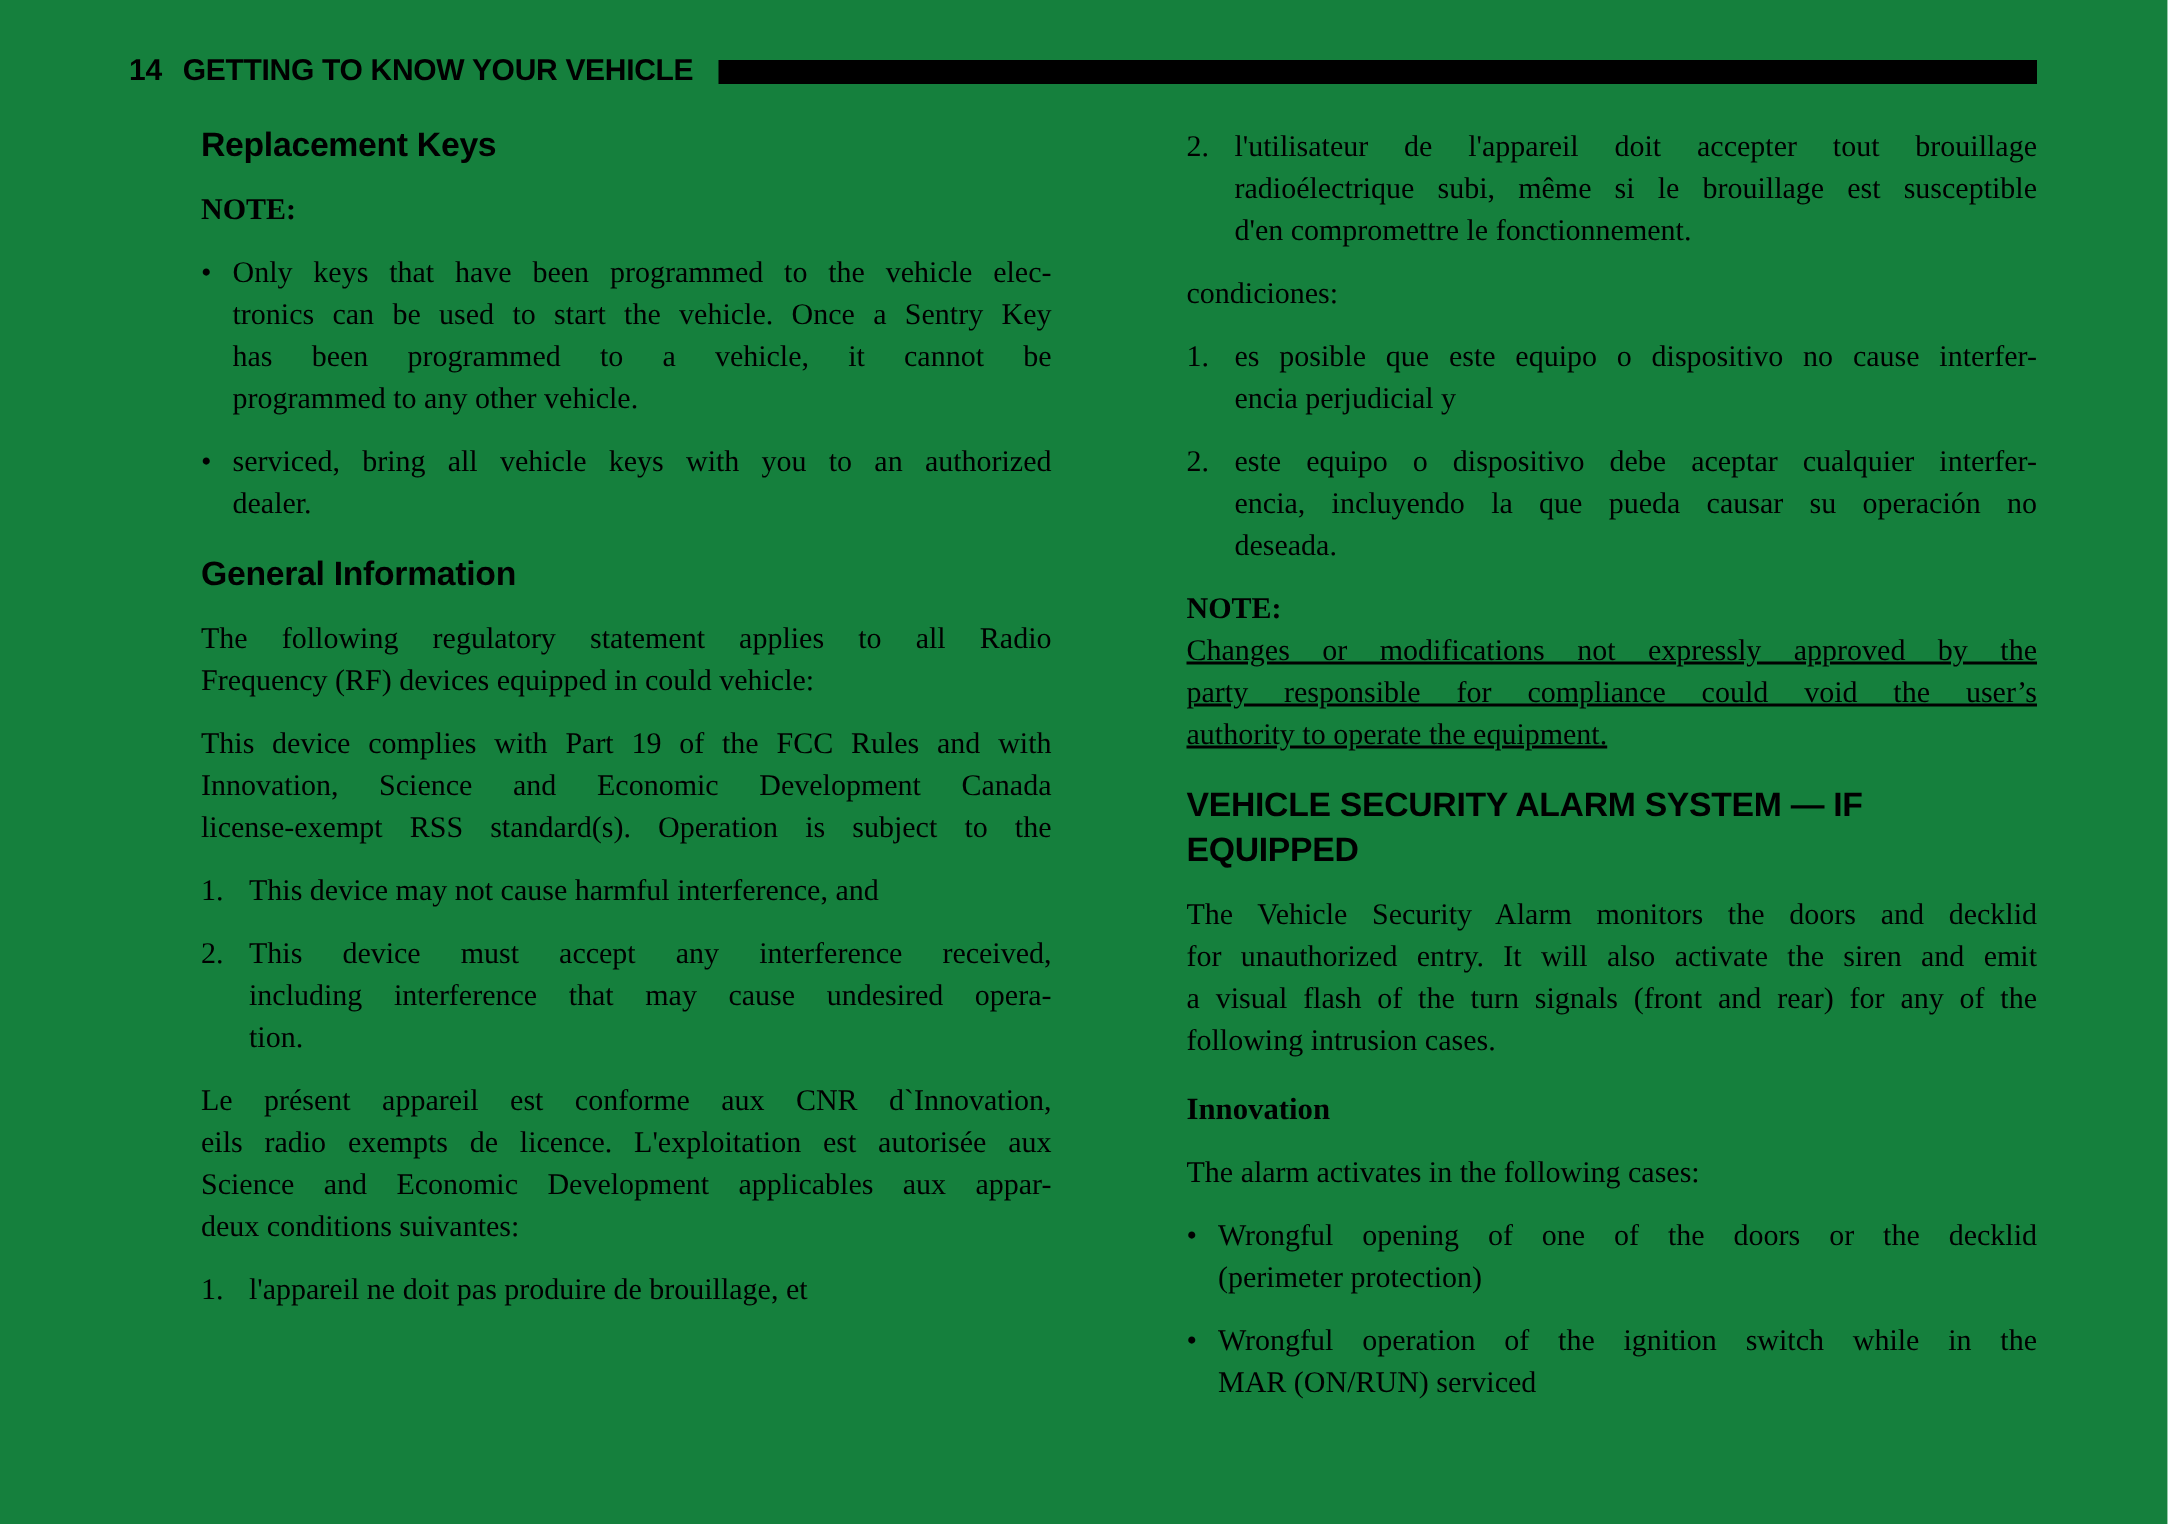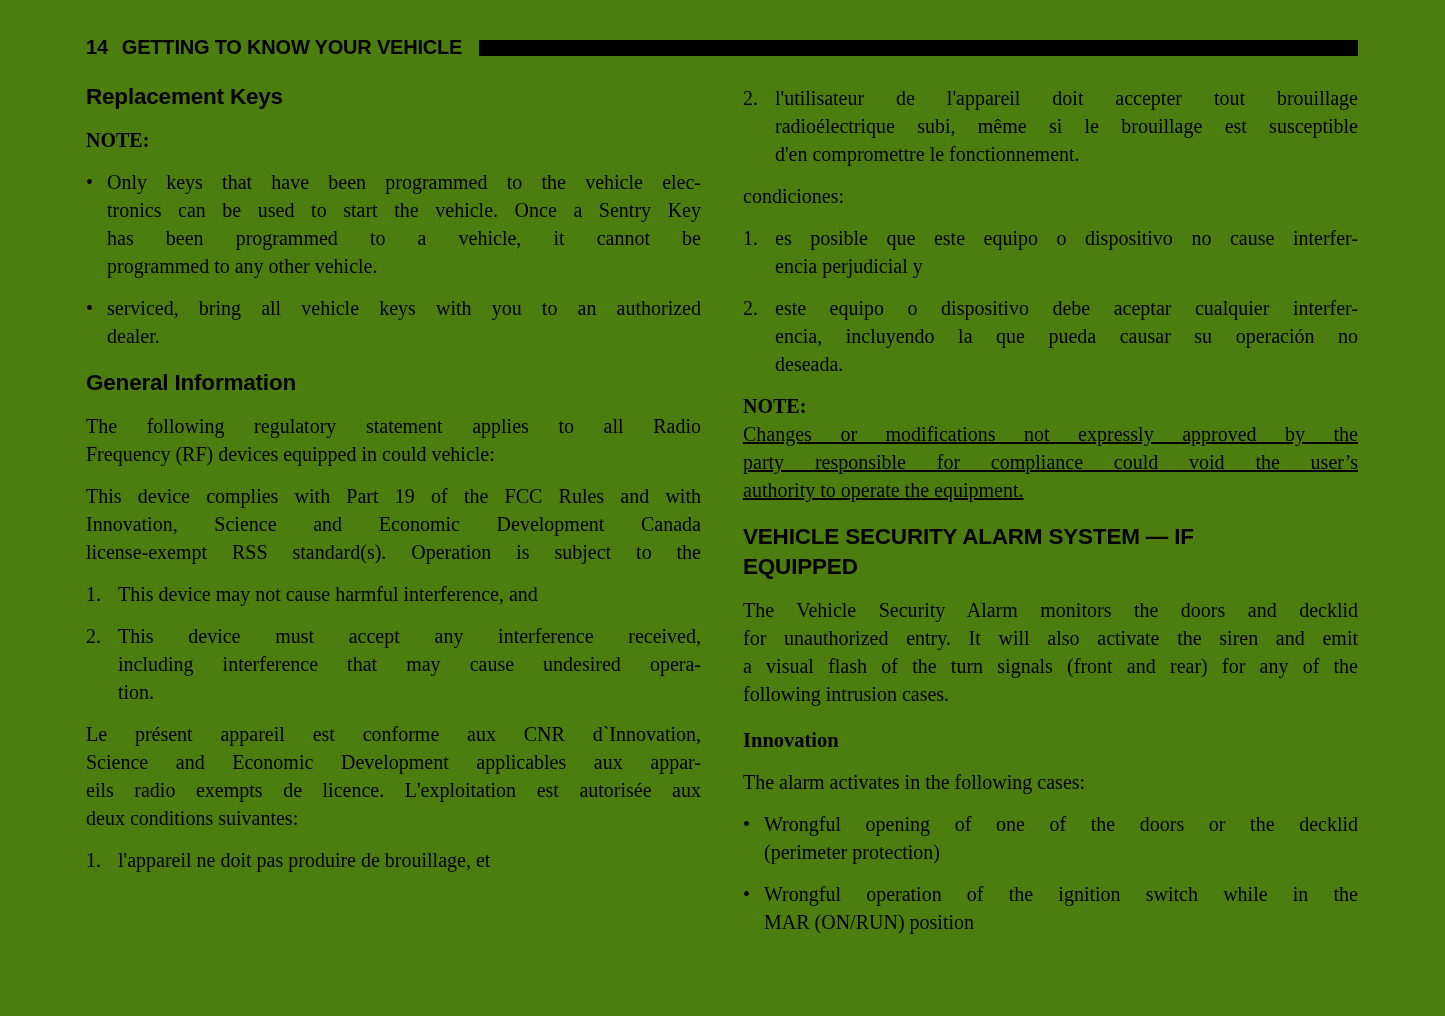--- a/index.html
+++ b/index.html
@@ -2,21 +2,21 @@
 <html><head>
 <meta charset="utf-8">
 <style>
   html, body { margin: 0; padding: 0; background: #ffffff; }
   .page {
     position: relative;
     width: 1445px;
     height: 1016px;
     box-sizing: border-box;
     padding: 36px 87px 0 86px;
-    background: #4d7c0f;
+    background: #15803d;
     color: #000000;
     font-family: "Liberation Serif", serif;
     overflow: hidden;
   }
   
   .page-header {
     display: flex;
     align-items: center;
     font-family: "Liberation Sans", sans-serif;
     font-weight: 700;
@@ -29,21 +29,21 @@
     flex: 1 1 auto;
     height: 16px;
     background: #000000;
     margin-left: 17px;
     margin-top: 2px;
   }
   
   .columns { display: flex; gap: 42px; margin-top: 26px; }
   .col { width: 615px; }
   
-  .blk { margin-top: 14px; }
+  .blk { margin-top: 14px; margin-left: 48px; }
   .col > .blk:first-child { margin-top: 0; }
   .blk-heading {
     margin-top: 18px;
     font-family: "Liberation Sans", sans-serif;
     font-weight: 700;
     font-size: 22.5px;
     line-height: 30px;
     letter-spacing: -0.2px;
   }
   .col > .blk-heading:first-child { margin-top: -2px; }
@@ -128,22 +128,22 @@
         <div class="blk blk-item blk-numbered">
           <span class="marker">2.</span>
           <div class="content">
             <div class="ln">This device must accept any interference received,</div>
             <div class="ln">including interference that may cause undesired opera-</div>
             <div class="ln last">tion.</div>
           </div>
         </div>
         <div class="blk blk-paragraph">
           <div class="ln">Le présent appareil est conforme aux CNR d`Innovation,</div>
+          <div class="ln">eils radio exempts de licence. L'exploitation est autorisée aux</div>
           <div class="ln">Science and Economic Development applicables aux appar-</div>
-          <div class="ln">eils radio exempts de licence. L'exploitation est autorisée aux</div>
           <div class="ln last">deux conditions suivantes:</div>
         </div>
         <div class="blk blk-item blk-numbered">
           <span class="marker">1.</span>
           <div class="content">
             <div class="ln last">l'appareil ne doit pas produire de brouillage, et</div>
           </div>
         </div>
       </div>
     <div class="col">
@@ -197,18 +197,18 @@
           <span class="marker">•</span>
           <div class="content">
             <div class="ln">Wrongful opening of one of the doors or the decklid</div>
             <div class="ln last">(perimeter protection)</div>
           </div>
         </div>
         <div class="blk blk-item blk-bullet">
           <span class="marker">•</span>
           <div class="content">
             <div class="ln">Wrongful operation of the ignition switch while in the</div>
-            <div class="ln last">MAR (ON/RUN) position</div>
+            <div class="ln last">MAR (ON/RUN) serviced</div>
           </div>
         </div>
       </div>
   </div>
 </div>
 
 </body></html>

